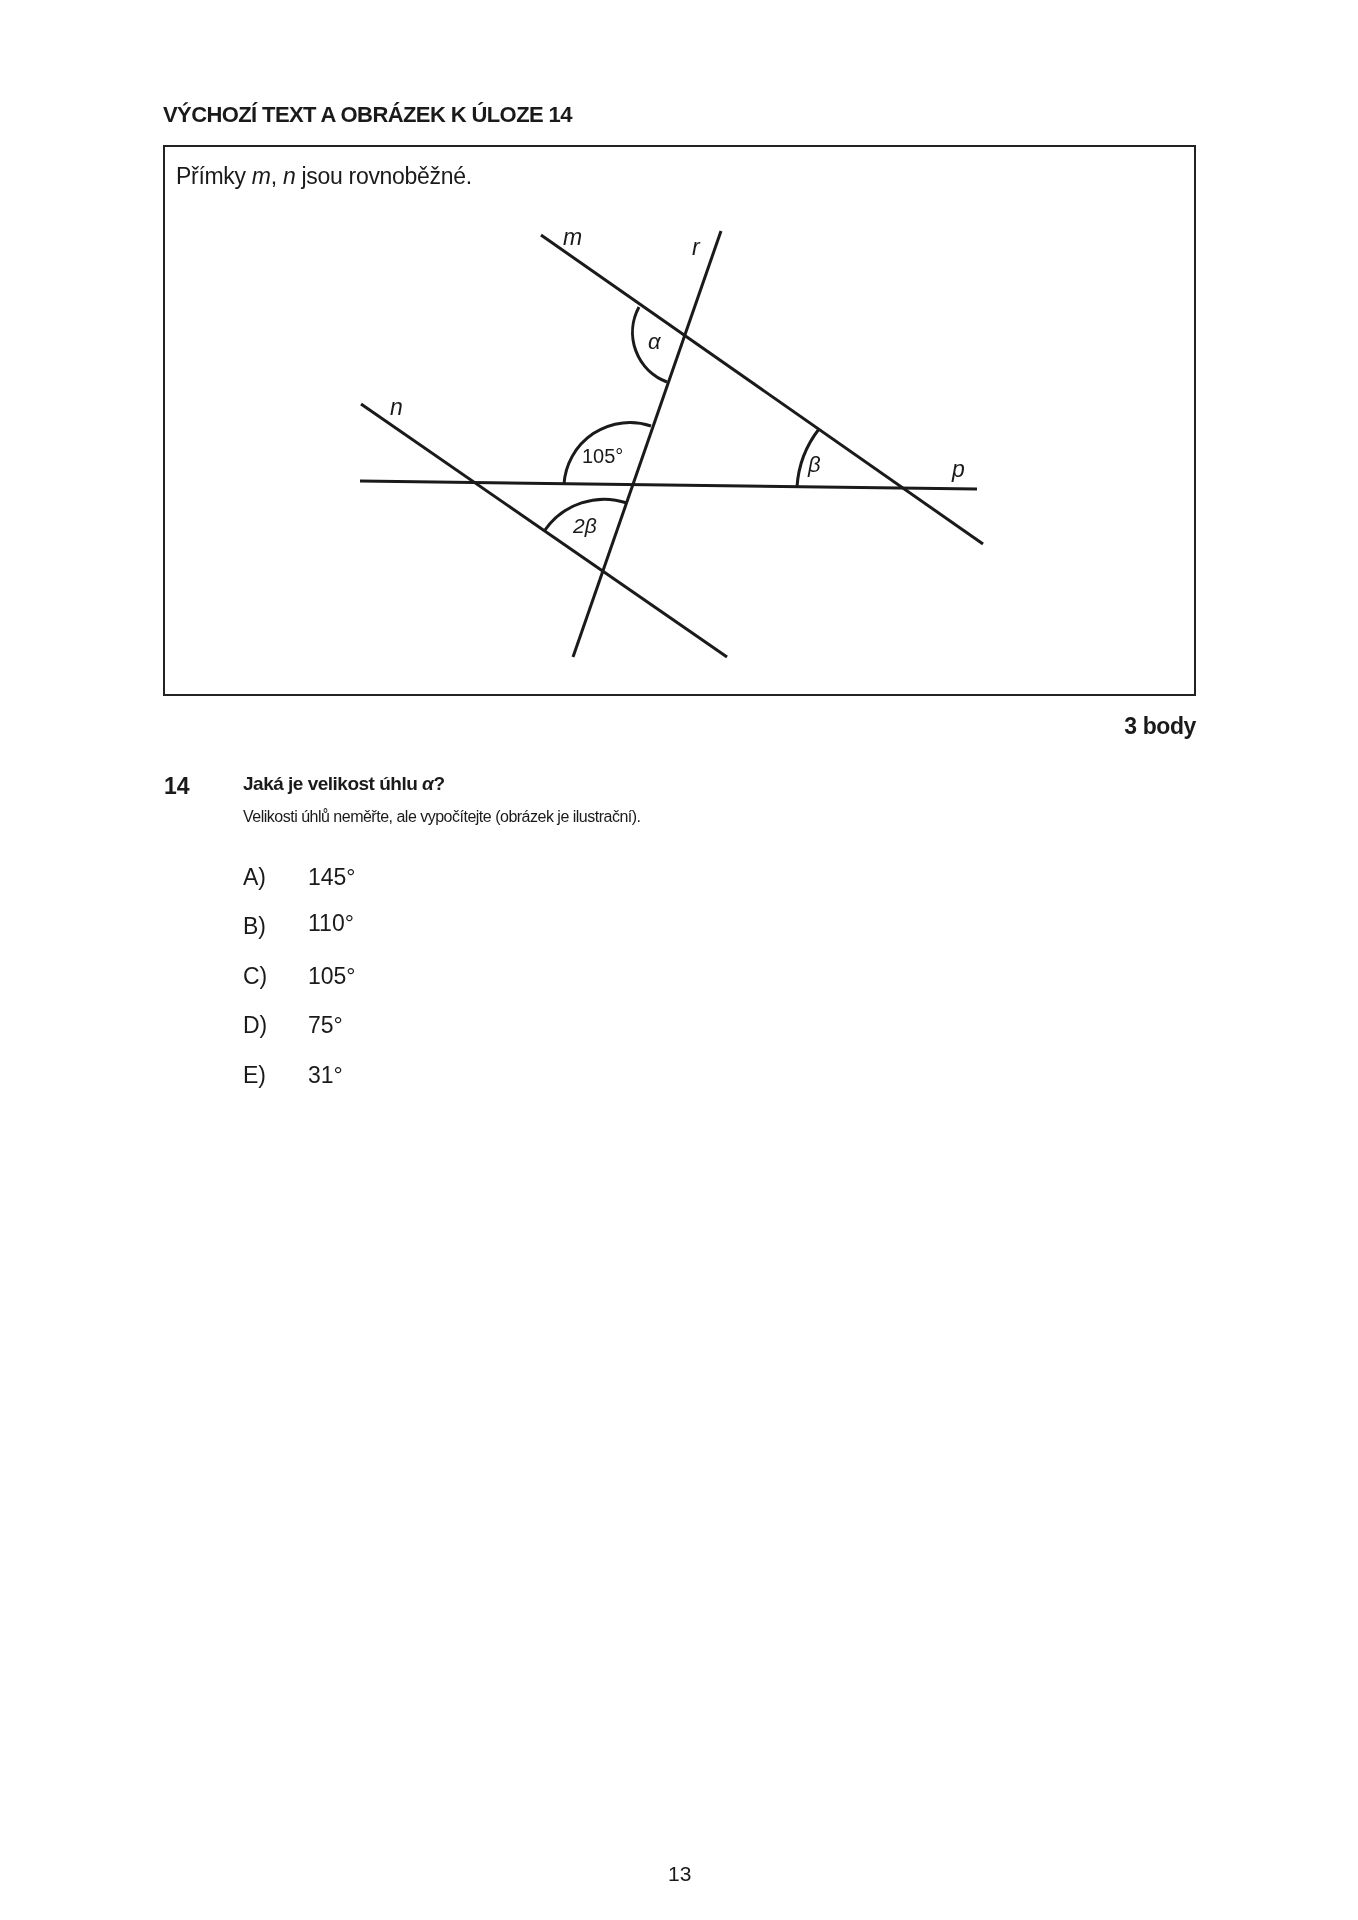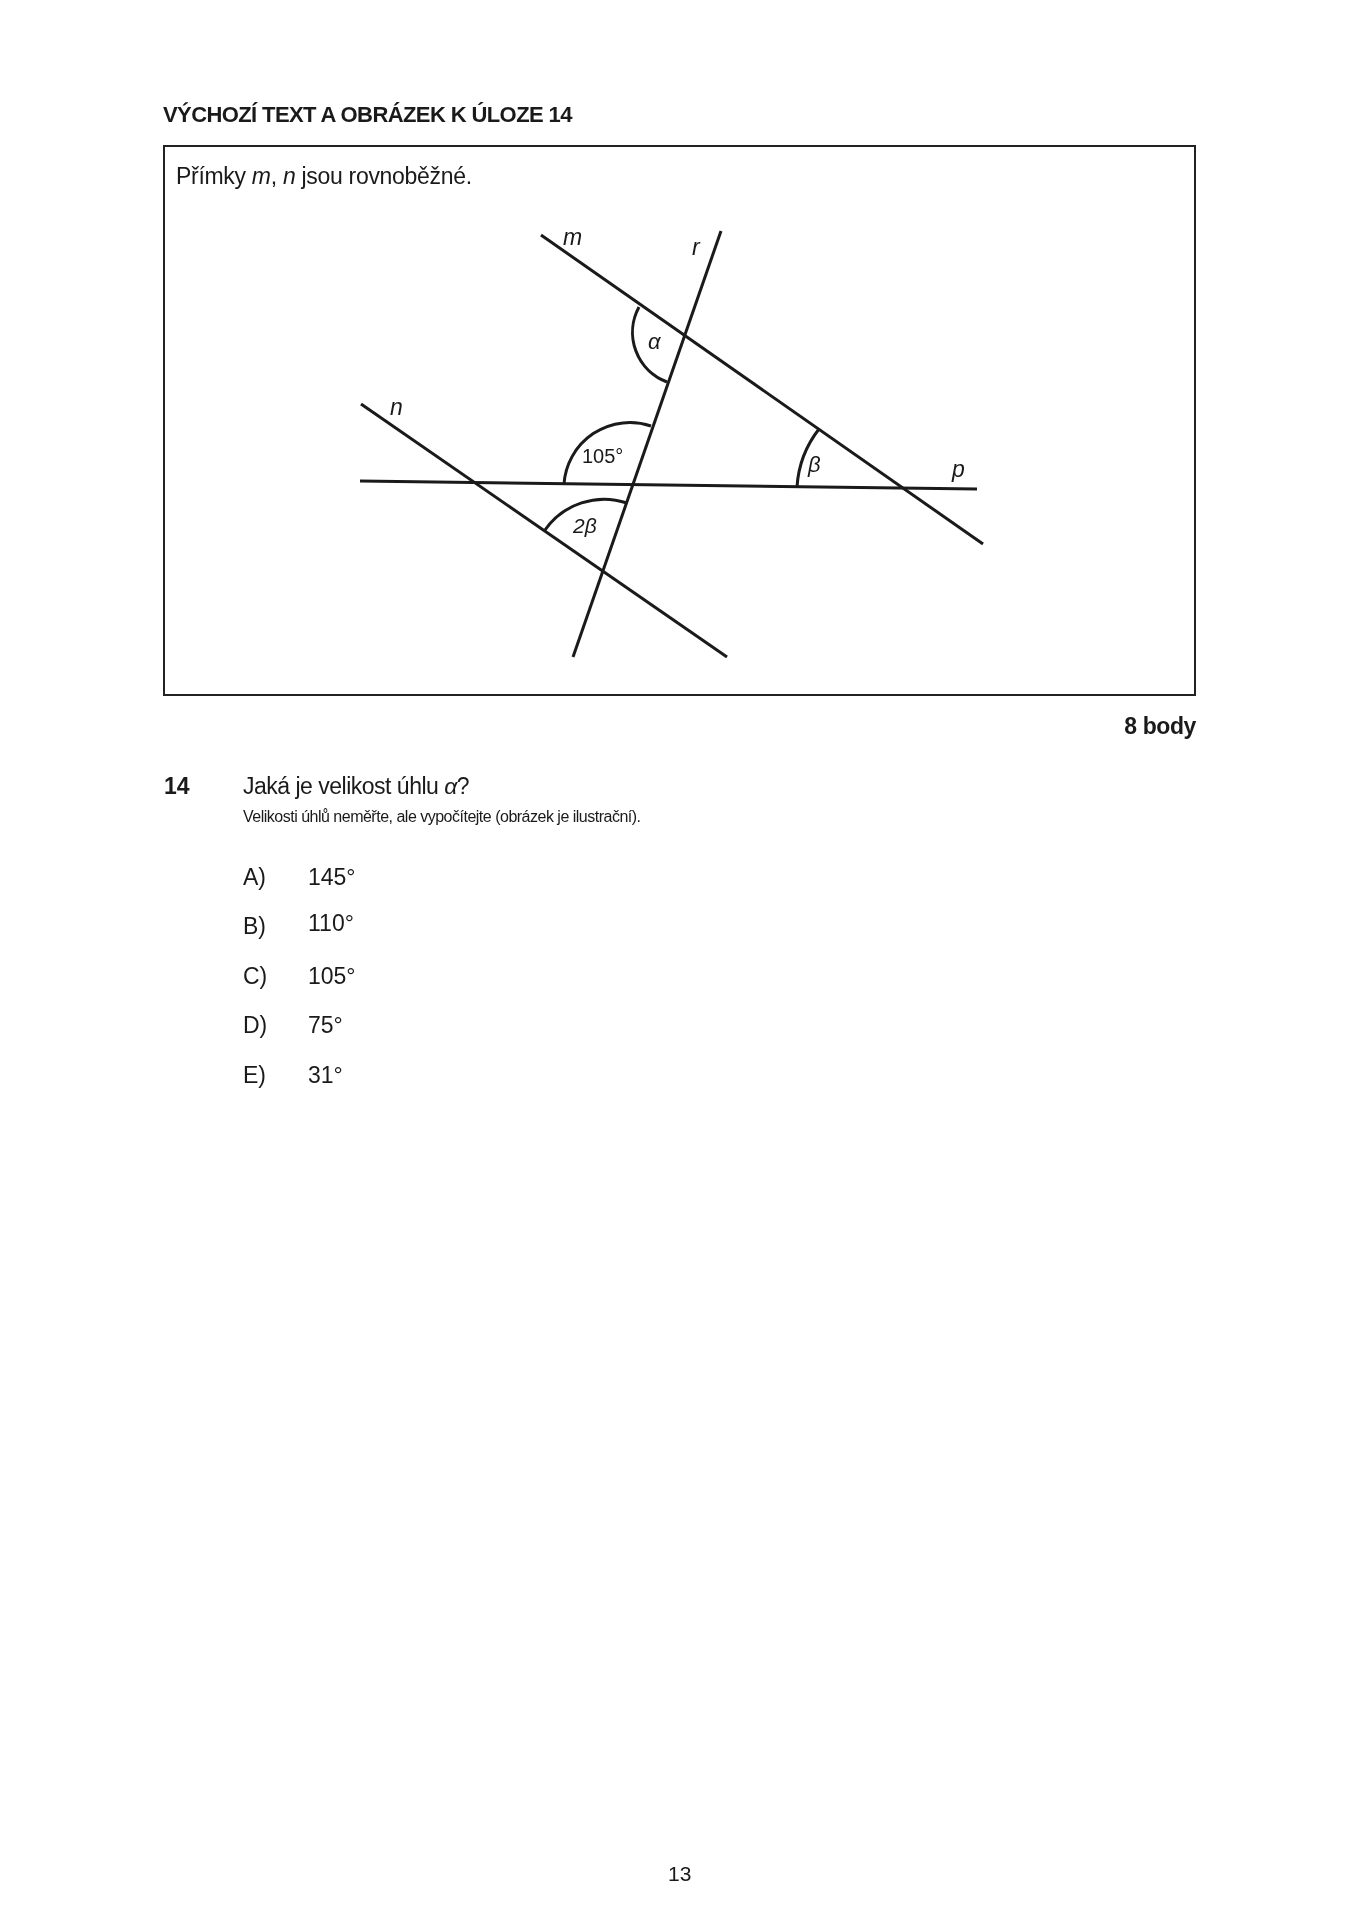--- a/index.html
+++ b/index.html
@@ -6,21 +6,21 @@
   body { width:1358px; height:1920px; background:#ffffff; position:relative; overflow:hidden;
          font-family:"Liberation Sans", sans-serif; color:#1a1a1a; }
   .abs { position:absolute; white-space:nowrap; }
   .heading { left:163px; top:102px; font-size:22px; font-weight:bold; letter-spacing:-0.6px;text-align:right; }
   .box { position:absolute; left:163px; top:145px; width:1029px; height:547px; border:2px solid #222; }
   .intro { left:176px; top:163px; font-size:23px; letter-spacing:-0.3px; }
   .intro i { font-style:italic; }
   svg.fig { position:absolute; left:0; top:0; }
   .points { right:162px; top:713px; font-size:23px; font-weight:bold; letter-spacing:-0.4px; }
   .qnum { left:164px; top:773px; font-size:23px; font-weight:bold; }
-  .qtext { left:243px; top:773px; font-size:23px; font-weight:normal; letter-spacing:-0.5px; }
+  .qtext { left:243px; top:773px; font-size:19px; font-weight:bold; letter-spacing:-0.5px; }
   .qtext i { font-style:italic; }
   .qsub { left:243px; top:808px; font-size:16px; letter-spacing:-0.5px; }
   .opt-letter { left:243px; font-size:23px; }
   .opt-value { left:308px; font-size:23px; }
   .pagenum { left:668px; top:1862px; font-size:21px; }
 </style>
 </head>
 <body>
 
 <div class="abs heading">VÝCHOZÍ TEXT A OBRÁZEK K ÚLOZE 14</div>
@@ -45,21 +45,21 @@
     <text x="692" y="255" font-size="23" font-style="italic">r</text>
     <text x="390" y="415" font-size="23" font-style="italic">n</text>
     <text x="952" y="477" font-size="23" font-style="italic">p</text>
     <text x="648" y="349" font-size="22" font-style="italic">α</text>
     <text x="808" y="472" font-size="22" font-style="italic">β</text>
     <text x="582" y="463" font-size="20">105°</text>
     <text x="573" y="533" font-size="21" font-style="italic">2β</text>
   </g>
 </svg>
 
-<div class="abs points">8 body</div>
+<div class="abs points">3 body</div>
 
 <div class="abs qnum">14</div>
 <div class="abs qtext"><span>Jaká je velikost úhlu </span><i>α</i><span>?</span></div>
 <div class="abs qsub">Velikosti úhlů neměřte, ale vypočítejte (obrázek je ilustrační).</div>
 
 <div class="abs opt-letter" style="top:864px">A)</div>
 <div class="abs opt-value" style="top:864px">145°</div>
 <div class="abs opt-letter" style="top:913px">B)</div>
 <div class="abs opt-value" style="top:910px">110°</div>
 <div class="abs opt-letter" style="top:963px">C)</div>

